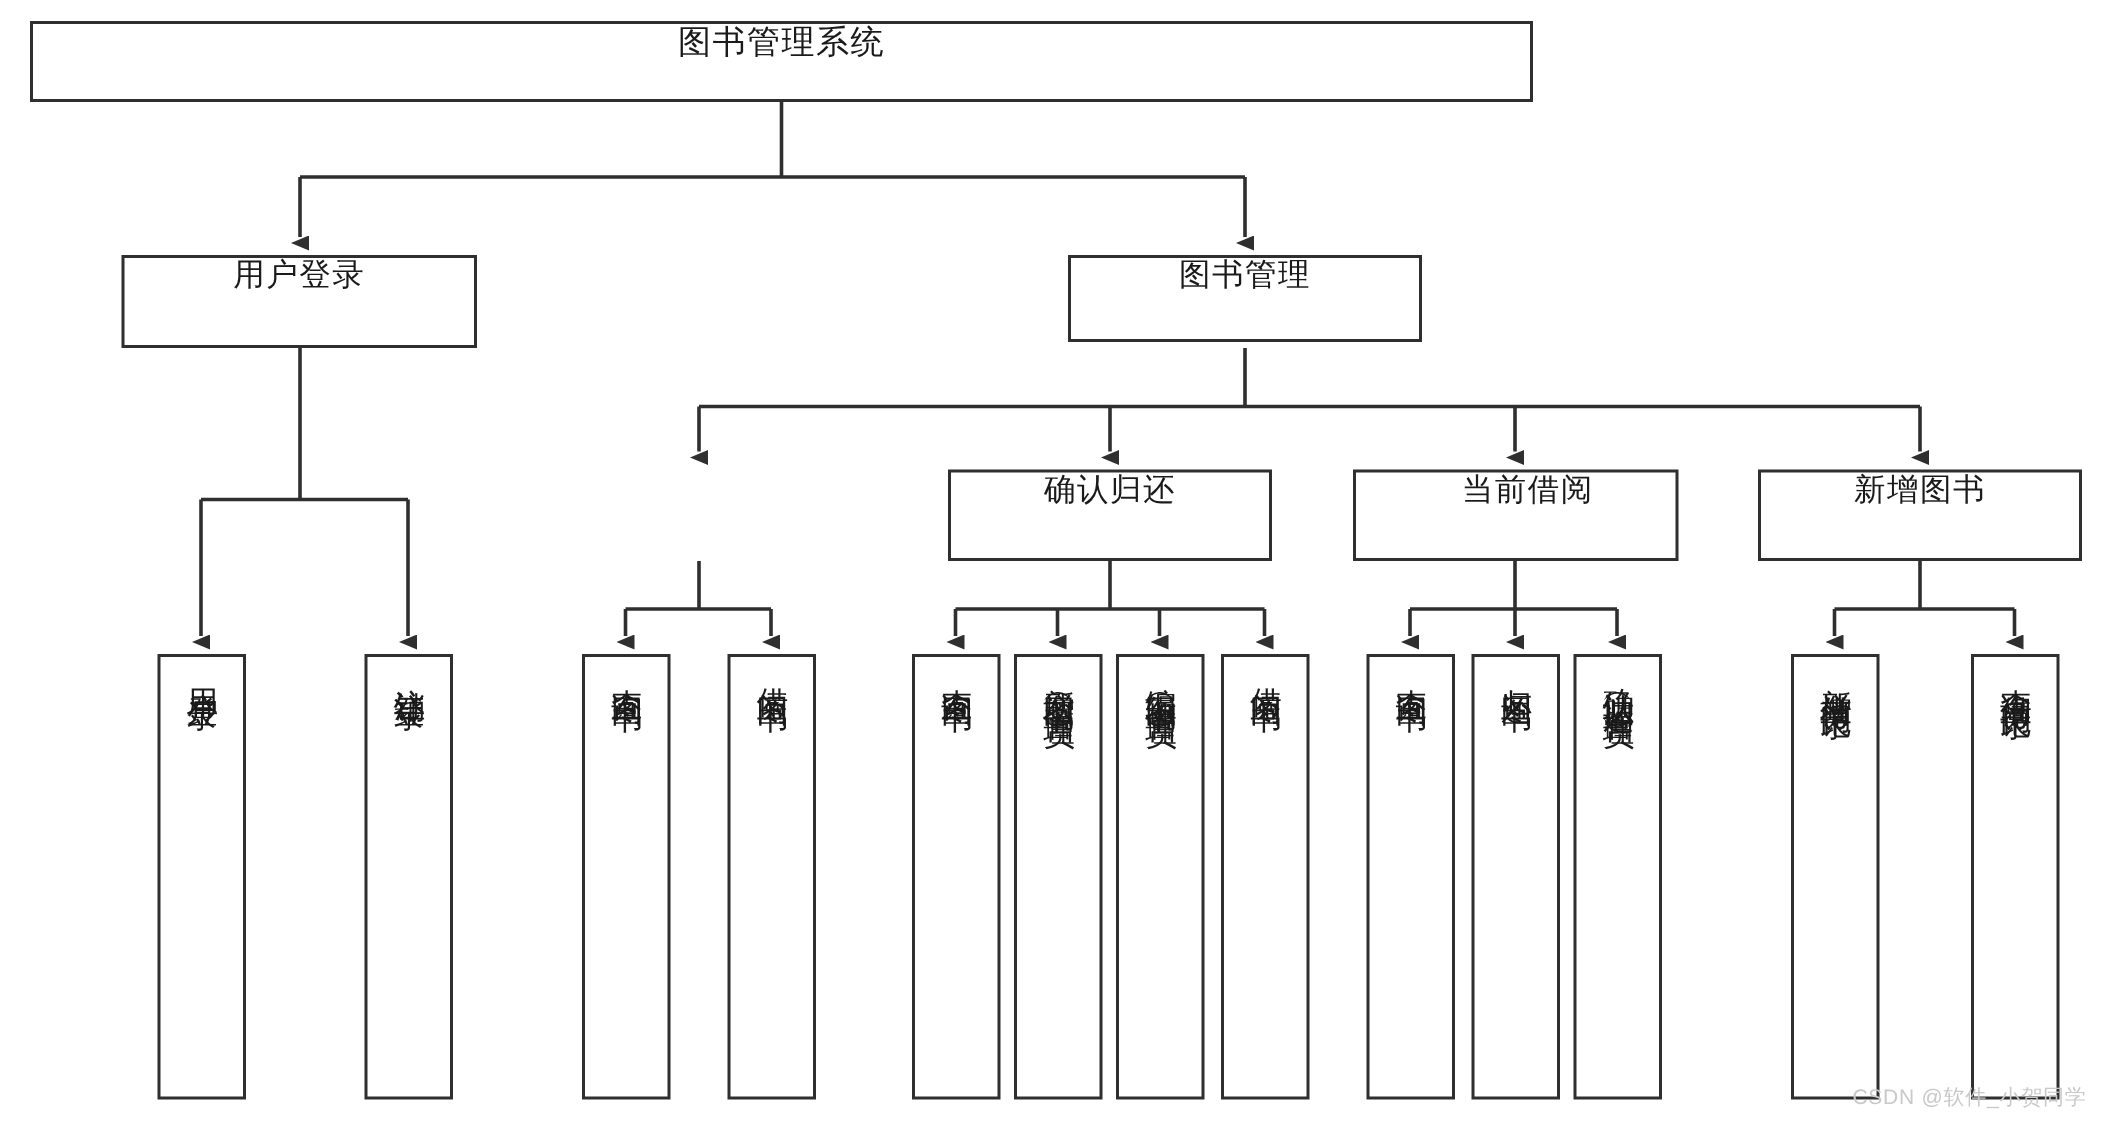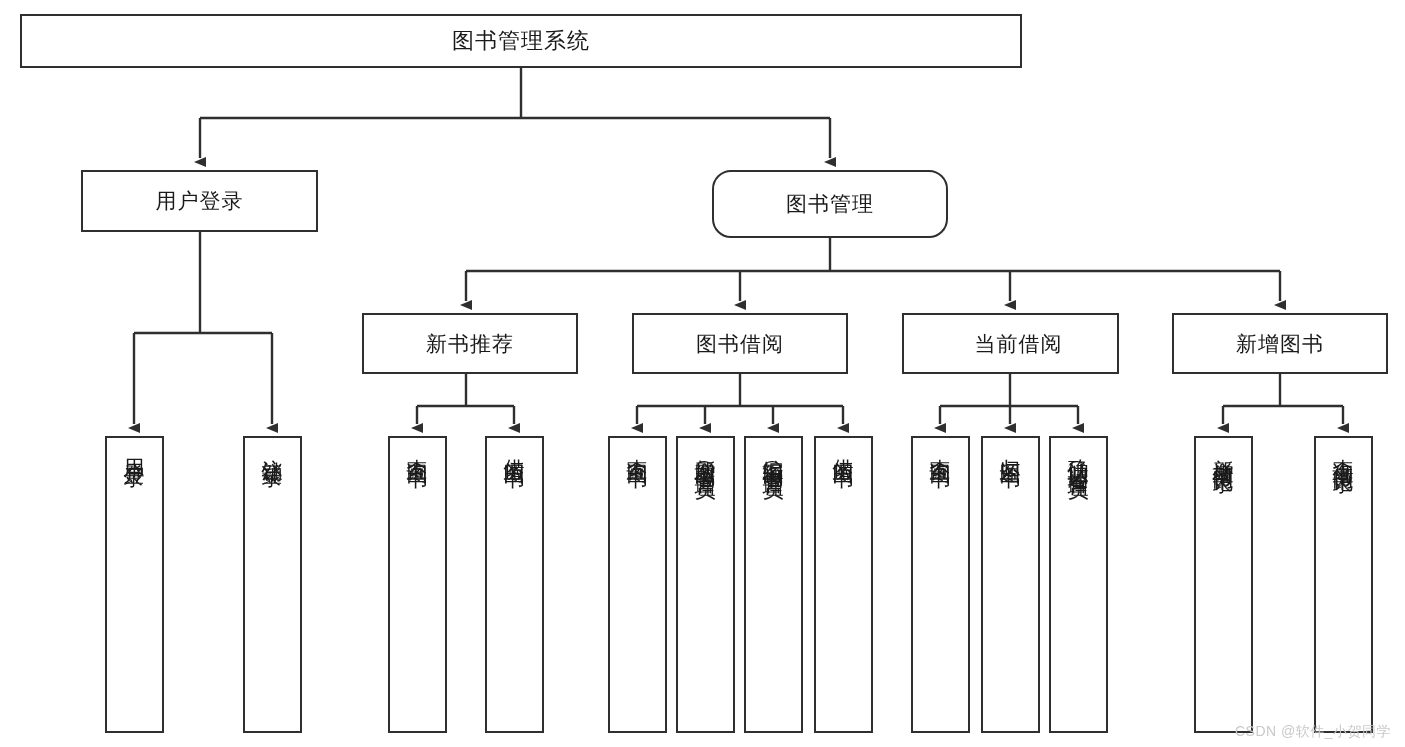--- a/index.html
+++ b/index.html
@@ -24,21 +24,21 @@
     width: 1405px;
     height: 747px;
     pointer-events: none;
   }
   .node {
     position: absolute;
     box-sizing: border-box;
     border: 2px solid #2f2f2f;
     background: #ffffff;
     display: flex;
-    align-items: center;
+    align-items: flex-start;
     justify-content: center;
     color: #1a1a1a;
   }
   .node.horiz {
     font-size: 21px;
     letter-spacing: 1px;
     line-height: 1.1;
   }
   .node.root {
     font-size: 22px;
@@ -122,29 +122,26 @@
     </g>
   </svg>
 
   <div class="node horiz root" style="left:20px; top:14px; width:1002px; height:54px;">
     <span>图书管理系统</span>
   </div>
 
   <div class="node horiz" style="left:81px; top:170px; width:237px; height:62px;">
     <span>用户登录</span>
   </div>
-  <div class="node horiz" style="left:712px; top:170px; width:236px; height:68px;border-radius:19px;">
+  <div class="node horiz" style="left:712px; top:170px; width:236px; height:58px;">
     <span>图书管理</span>
   </div>
 
-  <div class="node horiz" style="left:362px; top:313px; width:216px; height:61px;">
-    <span>新书推荐</span>
-  </div>
   <div class="node horiz" style="left:632px; top:313px; width:216px; height:61px;">
-    <span>图书借阅</span>
+    <span>确认归还</span>
   </div>
   <div class="node horiz" style="left:902px; top:313px; width:217px; height:61px;padding-left:16px;">
     <span>当前借阅</span>
   </div>
   <div class="node horiz" style="left:1172px; top:313px; width:216px; height:61px;">
     <span>新增图书</span>
   </div>
 
   <div class="node leaf" style="left:105px; top:436px; width:59px; height:297px;">
     <span class="vtext">用户登录</span>

